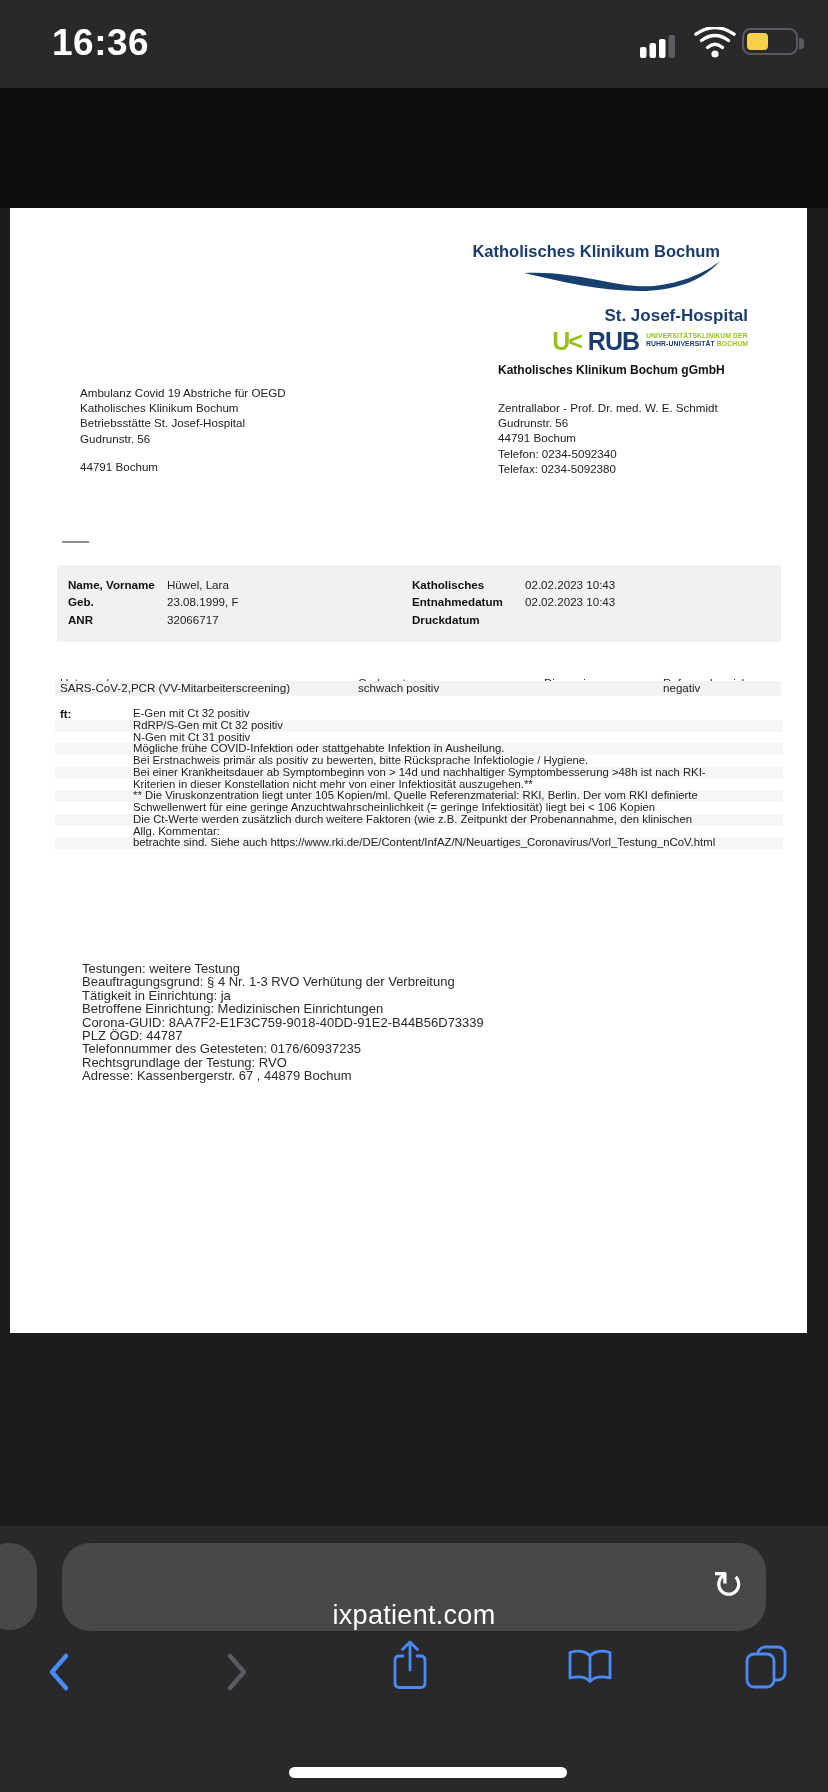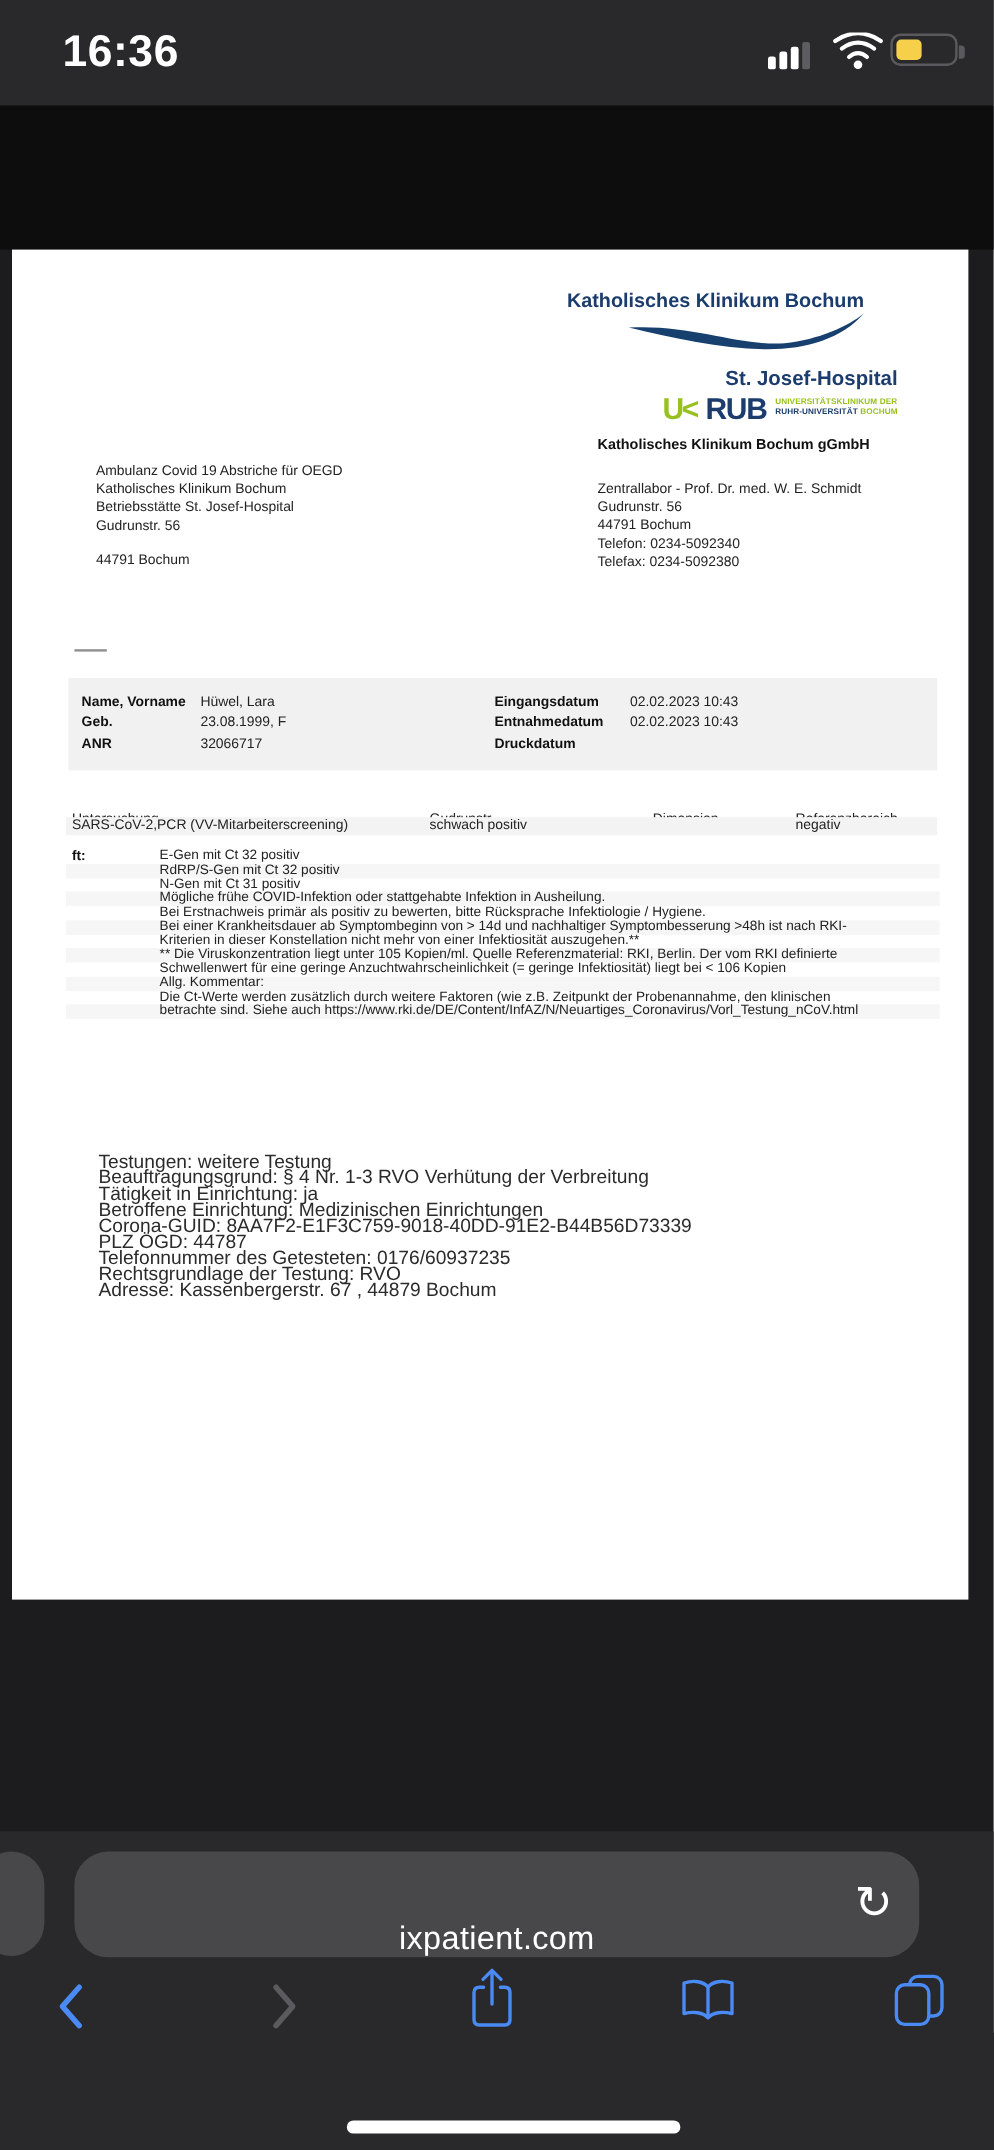--- a/index.html
+++ b/index.html
@@ -50,21 +50,21 @@
   .rh-c1 { position:absolute; left:50px; }  .rr-c1 { position:absolute; left:5px; }
   .rh-c2 { position:absolute; left:348px; } .rr-c2 { position:absolute; left:303px; }
   .rh-c3 { position:absolute; left:534px; } .rr-c3 { position:absolute; left:489px; }
   .rh-c4 { position:absolute; left:653px; } .rr-c4 { position:absolute; left:608px; }
 
   .ft-block { position:absolute; left:45px; top:500px; width:728px; }
   .ft-label { position:absolute; left:5px; top:0; font-size:11.4px; font-weight:bold; color:#111; }
   .ft-line { padding-left:78px; font-size:11.35px; line-height:11.75px; white-space:nowrap; color:#222; }
   .ft-line:nth-child(even) { background:#f6f6f6; }
 
-  .meta-block { position:absolute; left:72px; top:754px; font-size:16px; line-height:13.4px; color:#2b2b2b; }
+  .meta-block { position:absolute; left:72px; top:754px; font-size:13px; line-height:13.4px; color:#2b2b2b; }
 
   
   .bottom-bar { position:absolute; left:0; top:1526px; width:828px; height:266px; background:#29292b; }
   .tab-peek { position:absolute; left:-18px; top:17px; width:55px; height:87px; border-radius:28px; background:#48484a; }
   .url-pill { position:absolute; left:62px; top:17px; width:704px; height:88px; border-radius:28px; background:#48484a; display:flex; align-items:flex-end; justify-content:center; }
   .url-text { font-size:27px; color:#fff; letter-spacing:0.3px; }
   .reload-btn { position:absolute; right:22px; top:50%; transform:translateY(-54%); font-family:"DejaVu Sans",sans-serif; font-size:38px; color:#fff; line-height:1; }
   .nav-btn { position:absolute; }
   .home-indicator { position:absolute; left:289px; top:241px; width:278px; height:11px; border-radius:6px; background:#fff; }
 </style>
@@ -128,21 +128,21 @@
     <div>Telefon: 0234-5092340</div>
     <div>Telefax: 0234-5092380</div>
   </div>
 
   <div class="fold-dash"></div>
 
   <div class="patient-box">
     <div class="p-row">
       <span class="p-label">Name, Vorname</span>
       <span class="p-value">Hüwel, Lara</span>
-      <span class="p-label2">Eingangsdatum</span>
+      <span class="p-label2">Katholisches</span>
       <span class="p-value2">02.02.2023 10:43</span>
     </div>
     <div class="p-row">
       <span class="p-label">Geb.</span>
       <span class="p-value">23.08.1999, F</span>
       <span class="p-label2">Entnahmedatum</span>
       <span class="p-value2">02.02.2023 10:43</span>
     </div>
     <div class="p-row">
       <span class="p-label">ANR</span>
@@ -170,22 +170,22 @@
     <div>
       <div class="ft-line">E-Gen mit Ct 32 positiv</div>
       <div class="ft-line">RdRP/S-Gen mit Ct 32 positiv</div>
       <div class="ft-line">N-Gen mit Ct 31 positiv</div>
       <div class="ft-line">Mögliche frühe COVID-Infektion oder stattgehabte Infektion in Ausheilung.</div>
       <div class="ft-line">Bei Erstnachweis primär als positiv zu bewerten, bitte Rücksprache Infektiologie / Hygiene.</div>
       <div class="ft-line">Bei einer Krankheitsdauer ab Symptombeginn von &gt; 14d und nachhaltiger Symptombesserung &gt;48h ist nach RKI-</div>
       <div class="ft-line">Kriterien in dieser Konstellation nicht mehr von einer Infektiosität auszugehen.**</div>
       <div class="ft-line">** Die Viruskonzentration liegt unter 105 Kopien/ml. Quelle Referenzmaterial: RKI, Berlin. Der vom RKI definierte</div>
       <div class="ft-line">Schwellenwert für eine geringe Anzuchtwahrscheinlichkeit (= geringe Infektiosität) liegt bei &lt; 106 Kopien</div>
+      <div class="ft-line">Die Ct-Werte werden zusätzlich durch weitere Faktoren (wie z.B. Zeitpunkt der Probenannahme, den klinischen</div>
       <div class="ft-line">Allg. Kommentar:</div>
-      <div class="ft-line">Die Ct-Werte werden zusätzlich durch weitere Faktoren (wie z.B. Zeitpunkt der Probenannahme, den klinischen</div>
       <div class="ft-line">betrachte sind. Siehe auch https://www.rki.de/DE/Content/InfAZ/N/Neuartiges_Coronavirus/Vorl_Testung_nCoV.html</div>
     </div>
   </div>
 
   <div class="meta-block">
     <div>Testungen: weitere Testung</div>
     <div>Beauftragungsgrund: § 4 Nr. 1-3 RVO Verhütung der Verbreitung</div>
     <div>Tätigkeit in Einrichtung: ja</div>
     <div>Betroffene Einrichtung: Medizinischen Einrichtungen</div>
     <div>Corona-GUID: 8AA7F2-E1F3C759-9018-40DD-91E2-B44B56D73339</div>

